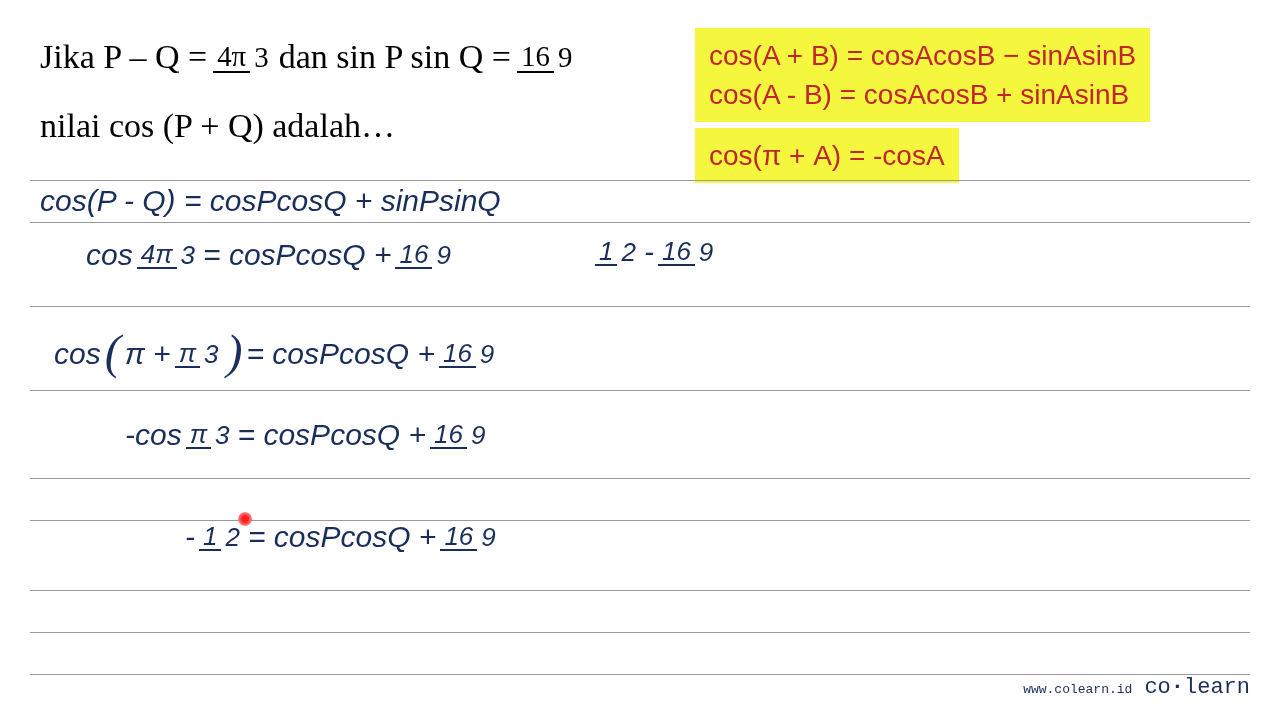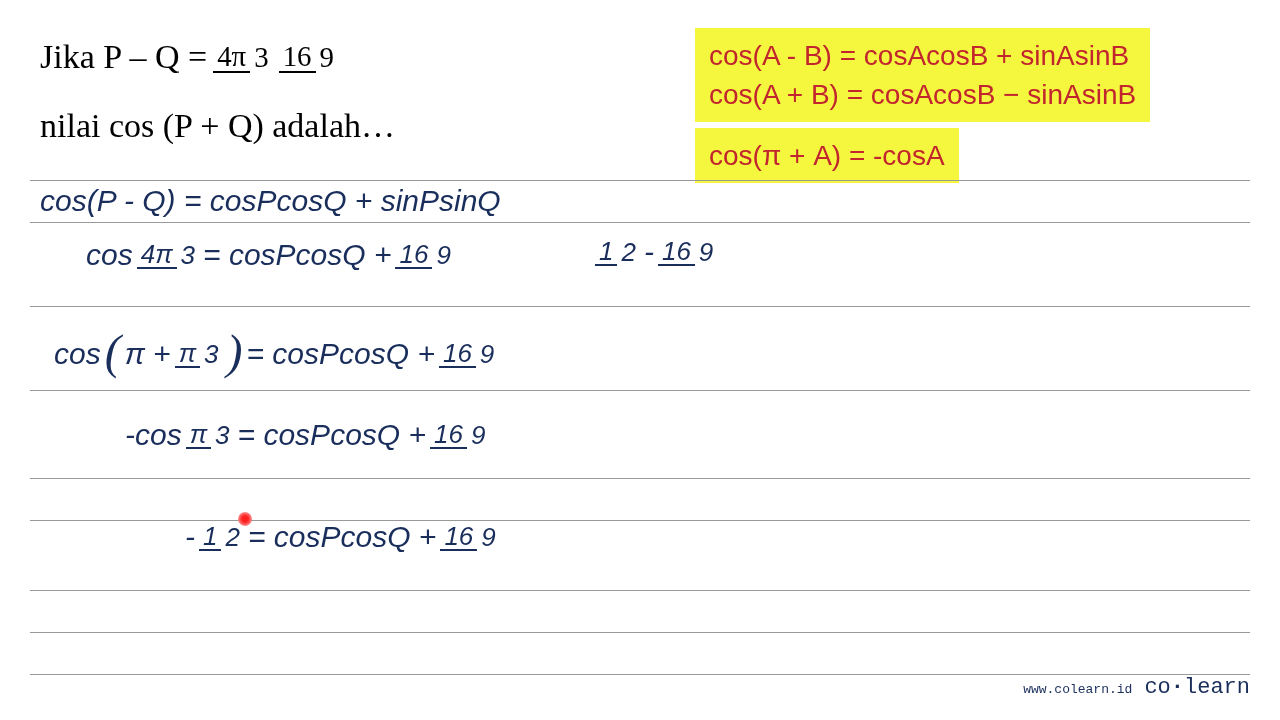--- a/index.html
+++ b/index.html
@@ -118,31 +118,32 @@
 </head>
 <body>
 
 <div class="problem">
   <div class="problem-line1">
     <span>Jika P – Q =</span>
     <span class="frac">
       <span class="num">4π</span>
       <span class="den">3</span>
     </span>
+    <span>dan sin P sin Q =</span>
     <span class="frac">
       <span class="num">16</span>
       <span class="den">9</span>
     </span>
   </div>
   <div class="problem-line2">nilai cos (P + Q) adalah…</div>
 </div>
 
 <div class="yellow-box yellow-box1">
+  <div>cos(A + B) = cosAcosB − sinAsinB</div>
   <div>cos(A - B) = cosAcosB + sinAsinB</div>
-  <div>cos(A + B) = cosAcosB − sinAsinB</div>
 </div>
 
 <div class="yellow-box yellow-box2">
   <div>cos(π + A) = -cosA</div>
 </div>
 
 <div class="ruled-area">
   <div class="rule-line" style="top:0px"></div>
   <div class="rule-line" style="top:42px"></div>
   <div class="rule-line" style="top:126px"></div>

